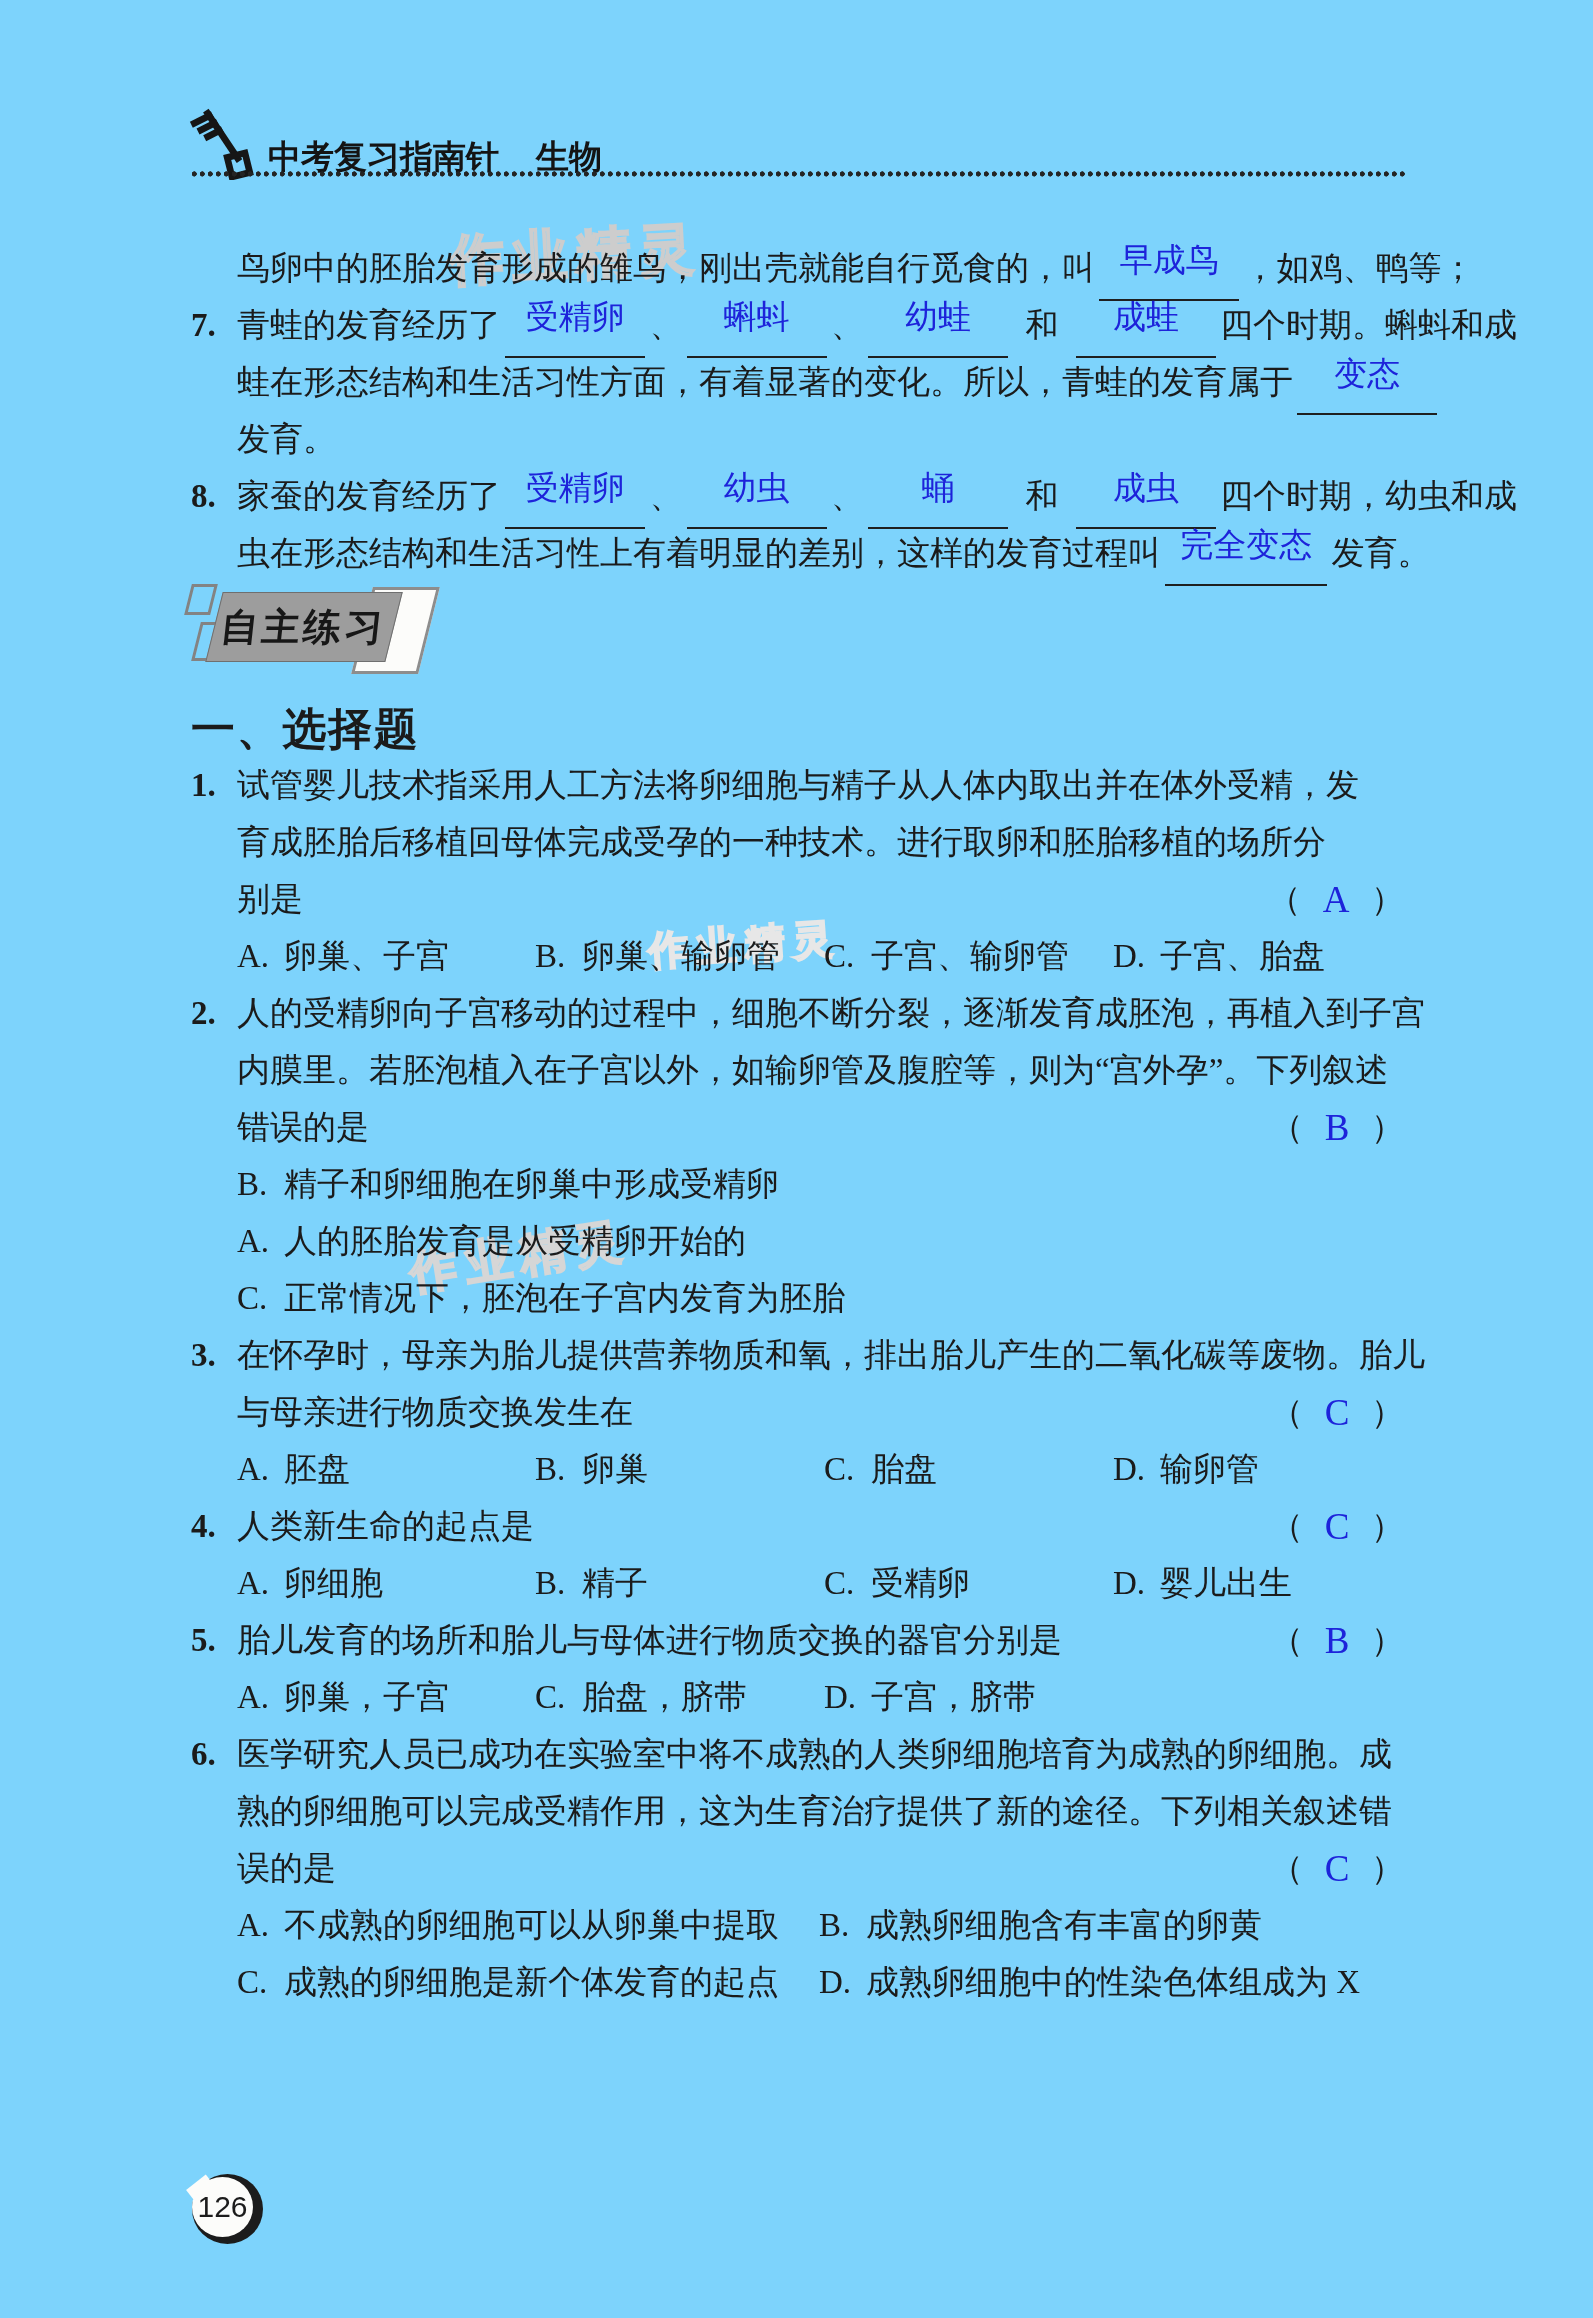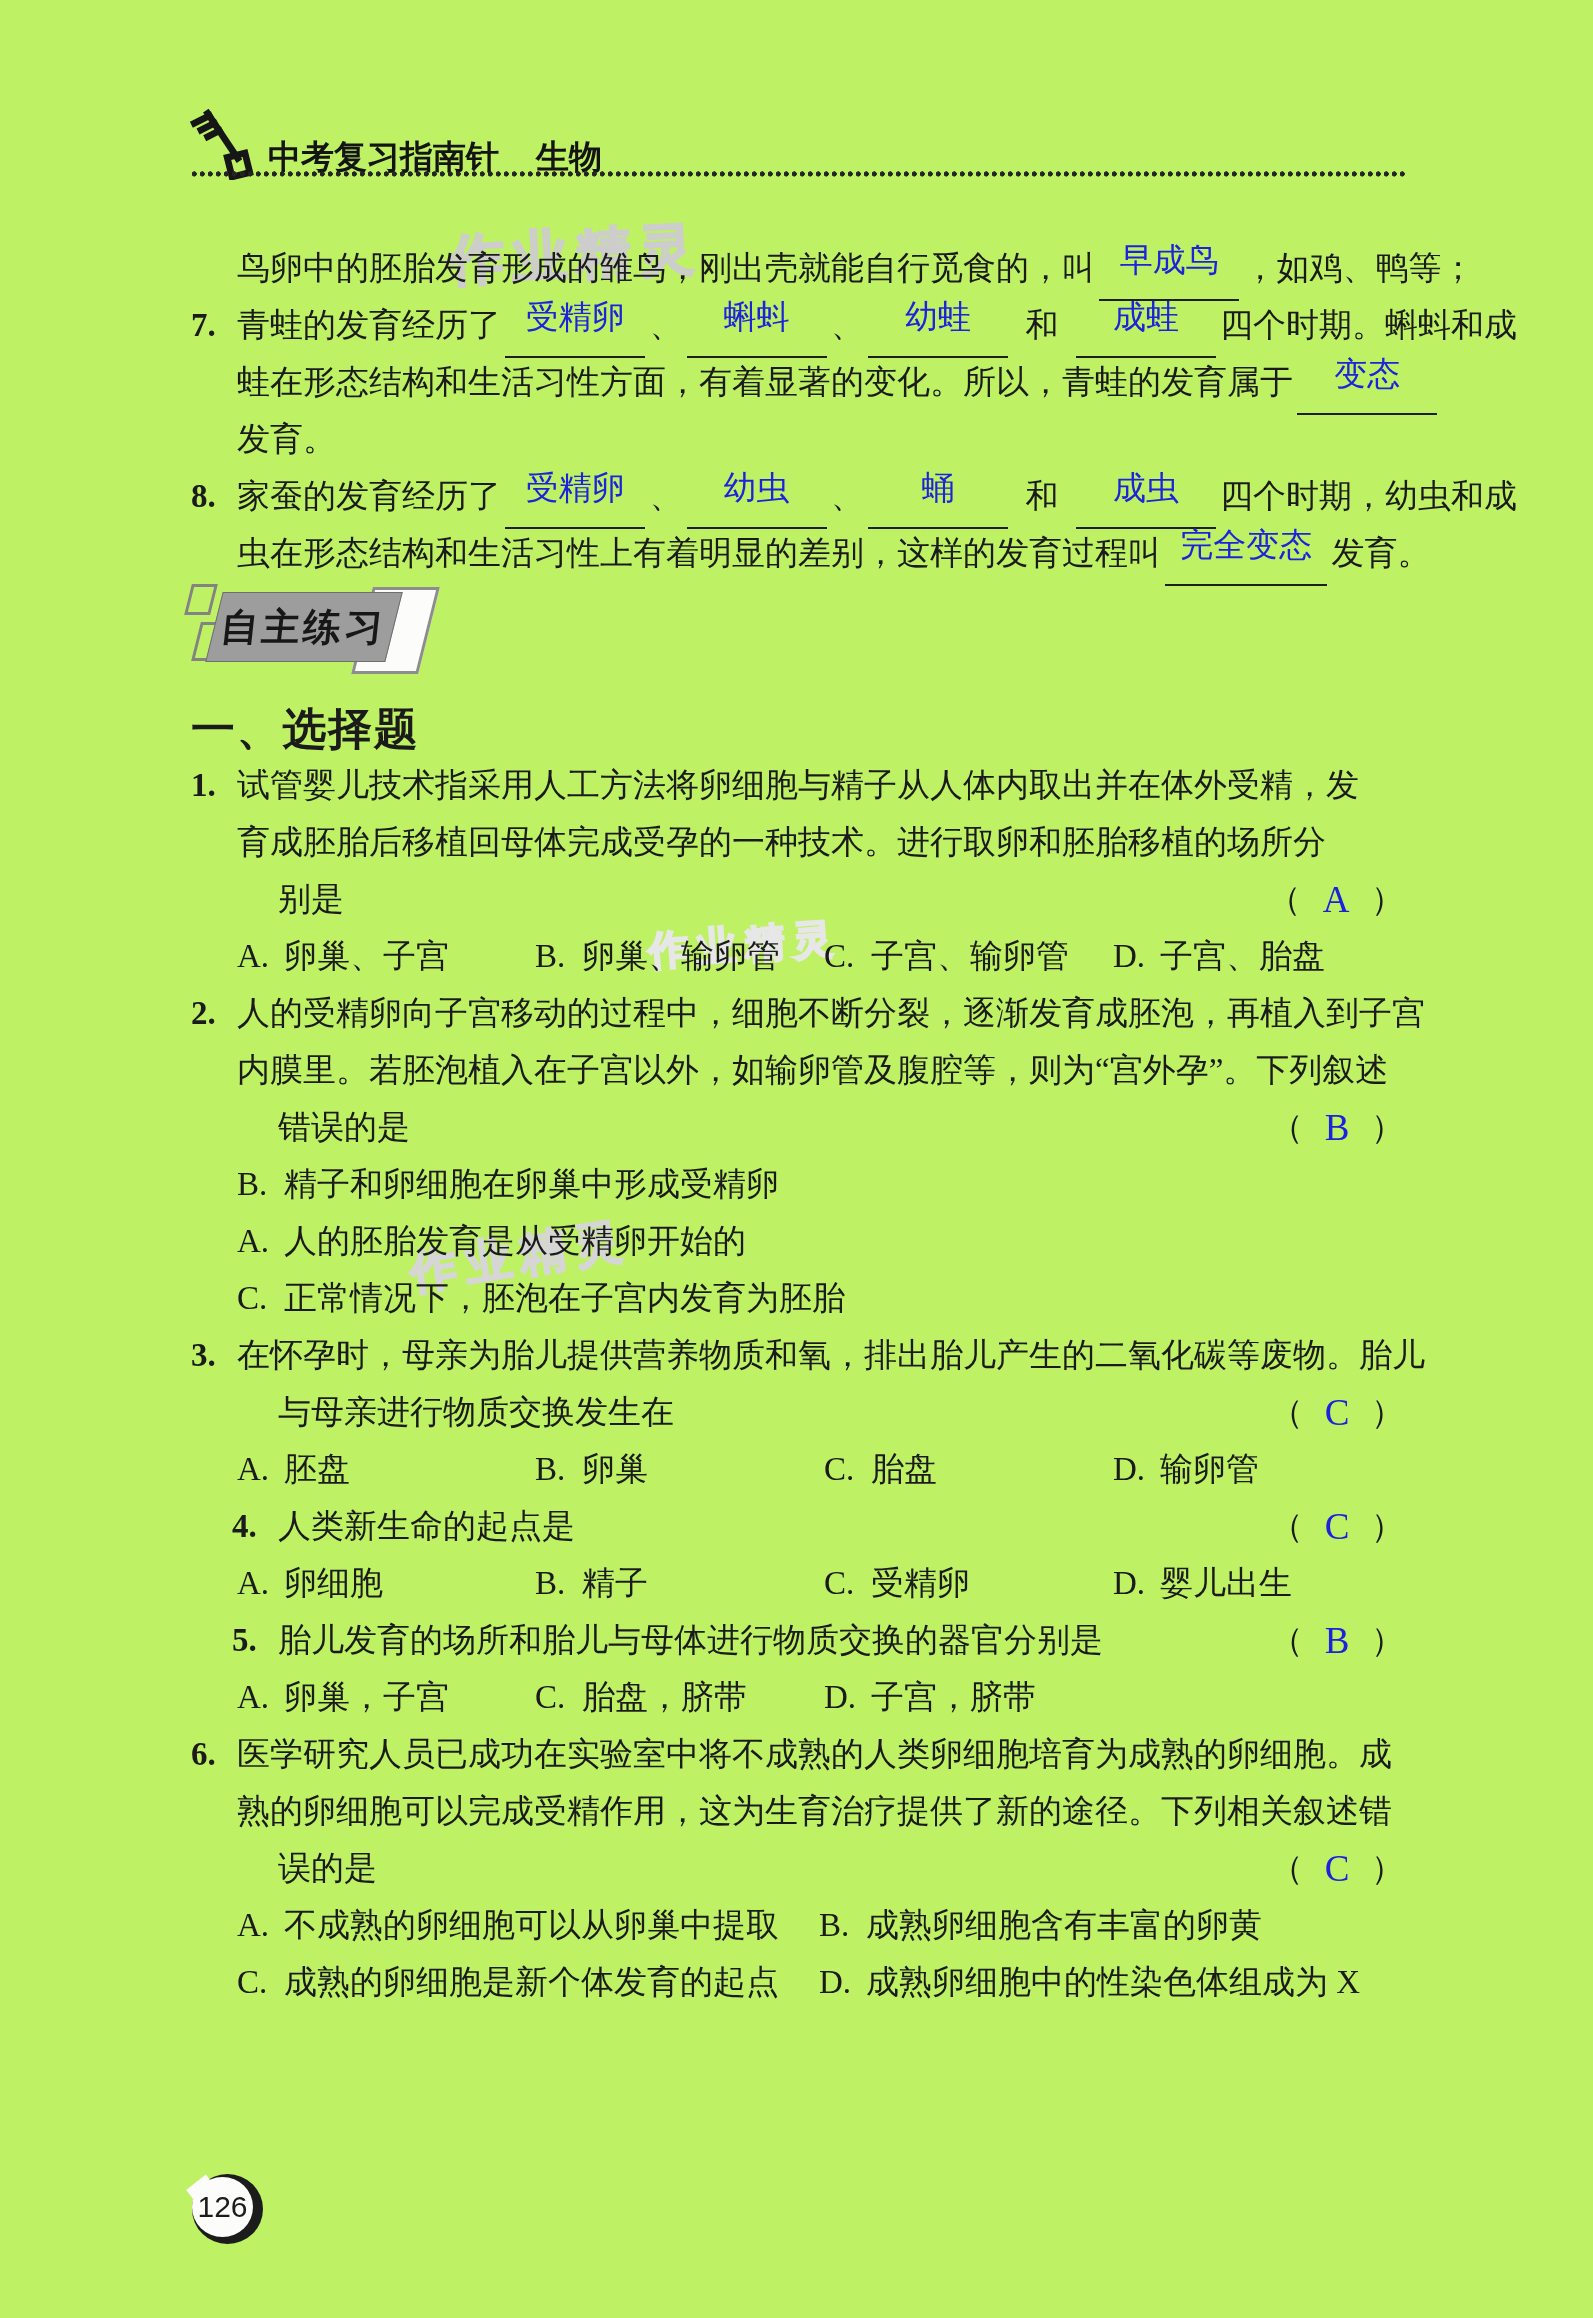--- a/index.html
+++ b/index.html
@@ -1,18 +1,18 @@
 <!DOCTYPE html>
 <html style="font-size:13.3px"><head>
 <meta charset="utf-8">
 <style>
   html,body { margin:0; padding:0; background:#8a8a8a; }
   .page {
     position:relative; width:1594px; height:2319px; margin:0 auto;
-    background:#bef264; overflow:hidden;
+    background:#7dd3fc; overflow:hidden;
     font-family:"Liberation Serif","DejaVu Serif",serif;
     color:#1b1b1b;
   }
   
   .hdr-icon { position:absolute; left:186px; top:100px; width:80px; height:80px; }
   .htitle {
     position:absolute; left:268px; top:135px; height:43px; line-height:43px;
     font-family:"Liberation Sans","DejaVu Sans",sans-serif;
     font-weight:bold; font-size:33px; color:#141414; white-space:nowrap;
   }
@@ -29,21 +29,21 @@
     color:transparent; -webkit-text-stroke:2px #cdcdcd;
     letter-spacing:8.3px; pointer-events:none; white-space:nowrap;
   }
   .wm1 { left:449px; top:218px;  font-size:55px; transform:rotate(-3deg); }
   .wm2 { left:409px; top:1225px; font-size:47px; transform:rotate(-9deg); -webkit-text-stroke-color:#d6d6d6; }
   .wm3 { left:648px; top:917px; font-size:40px; transform:rotate(-4deg); -webkit-text-stroke-color:#e7e7e7; }
   
   .content { position:absolute; left:191px; top:240px; width:1213px; font-size:33px; z-index:1; }
   .line { position:relative; height:57px; line-height:57px; padding-left:46px; white-space:nowrap; }
   .qnum { position:absolute; left:0; top:0; width:43px; font-weight:bold; }
-  .split { display:flex; justify-content:space-between; align-items:center;margin-left:41px; }
+  .split { display:flex; justify-content:space-between; align-items:center; }
   .split .lt { white-space:nowrap; }
   .ansbox { display:inline-flex; align-items:center; gap:21.6px; flex:none; }
   .ansletter { color:#1d23da; font-size:37px; }
   
   .blank {
     display:inline-block; min-width:110px; padding:0 15px; margin:0 4.2px;
     border-bottom:2.5px solid #1f1f1f; text-align:center;
     height:47px; line-height:47px; vertical-align:-6.6px;
   }
   .bans { display:inline-block; transform:translateY(-15px); color:#1d23da; font-size:33px; }

